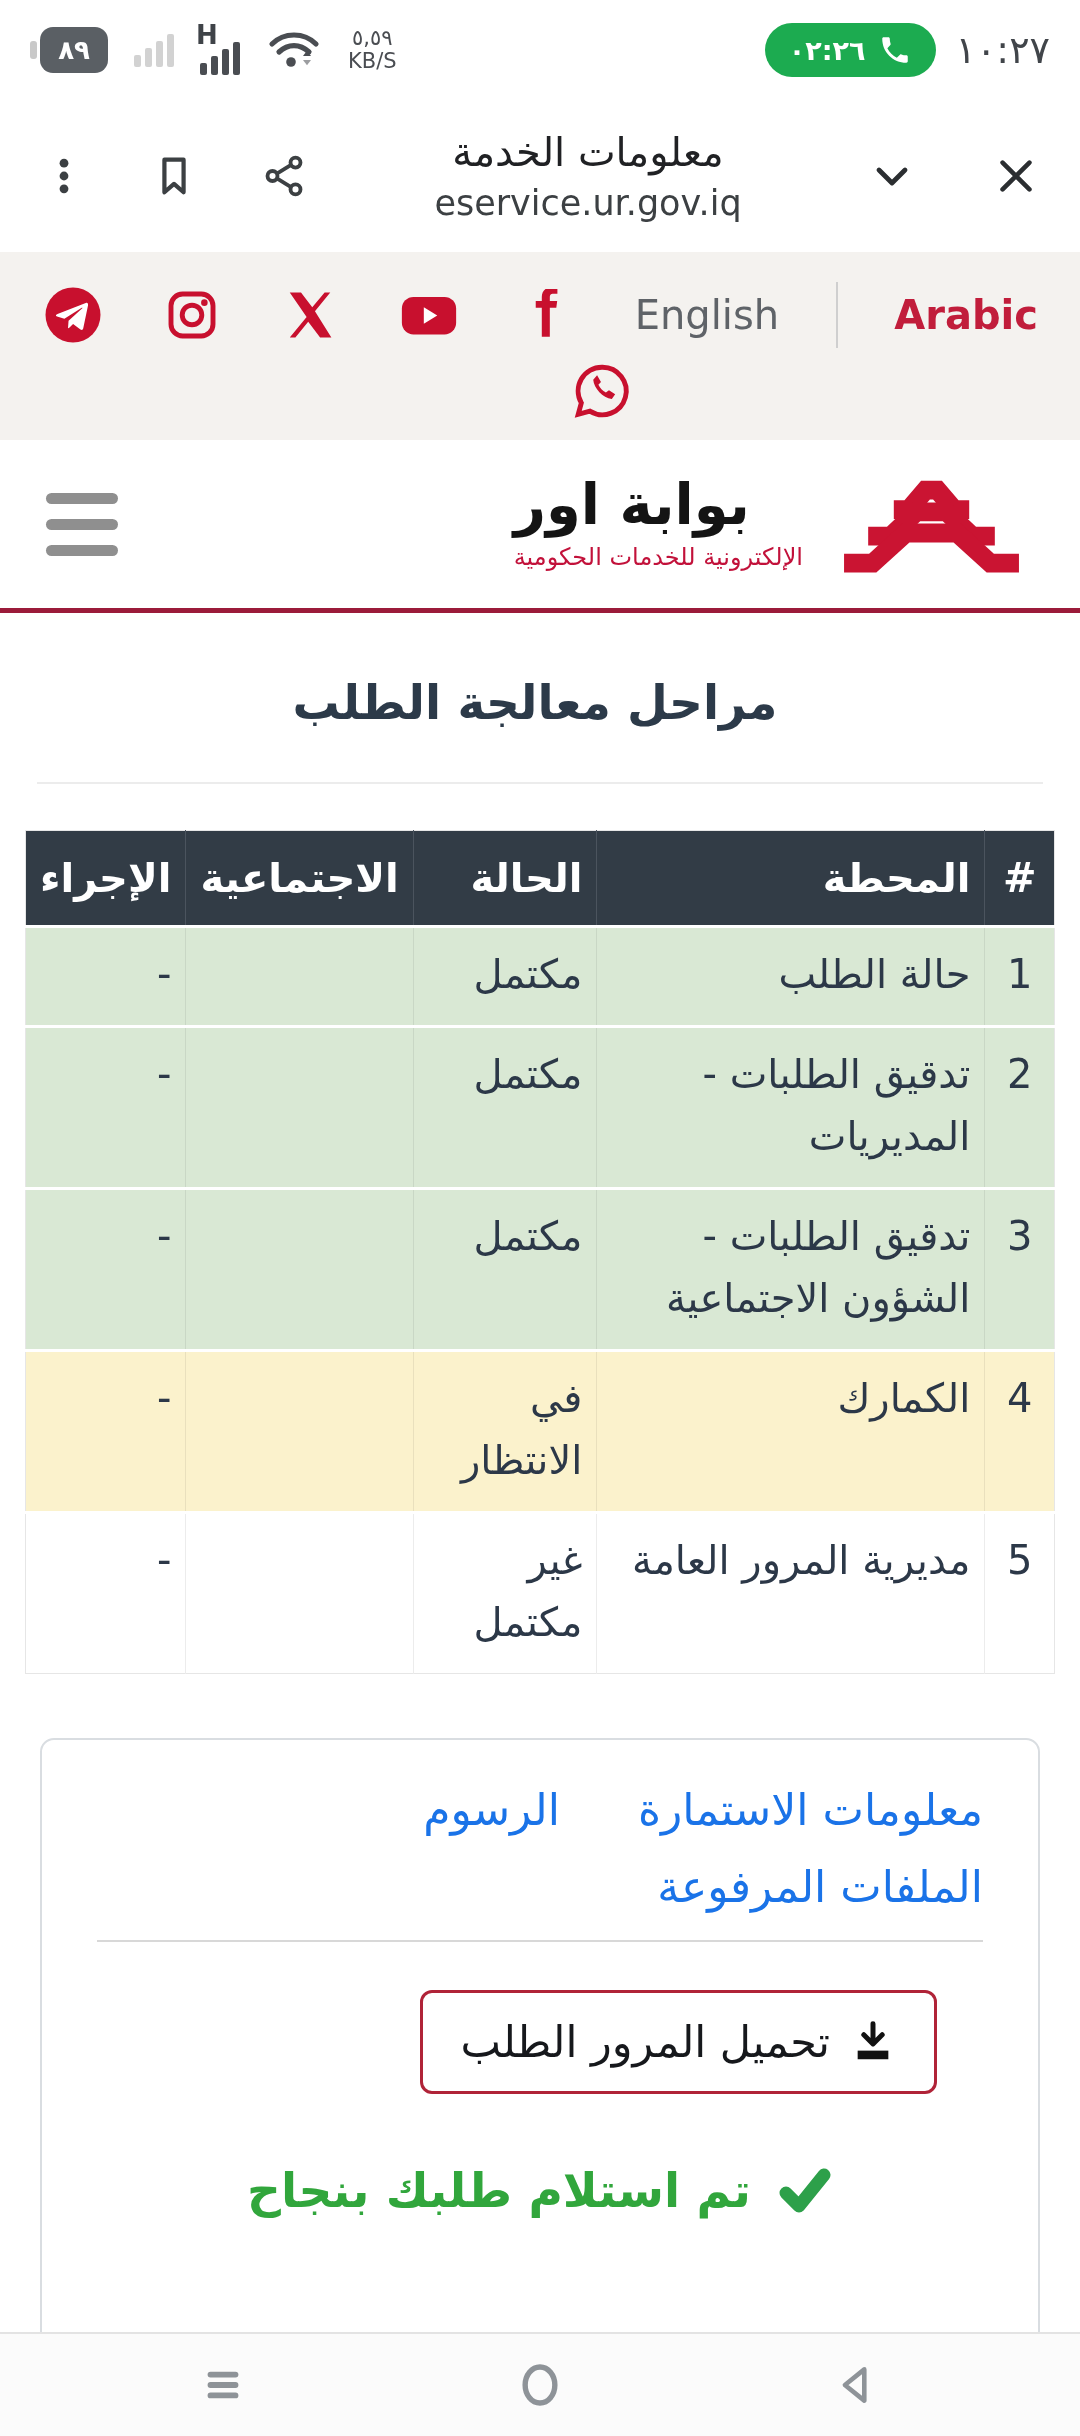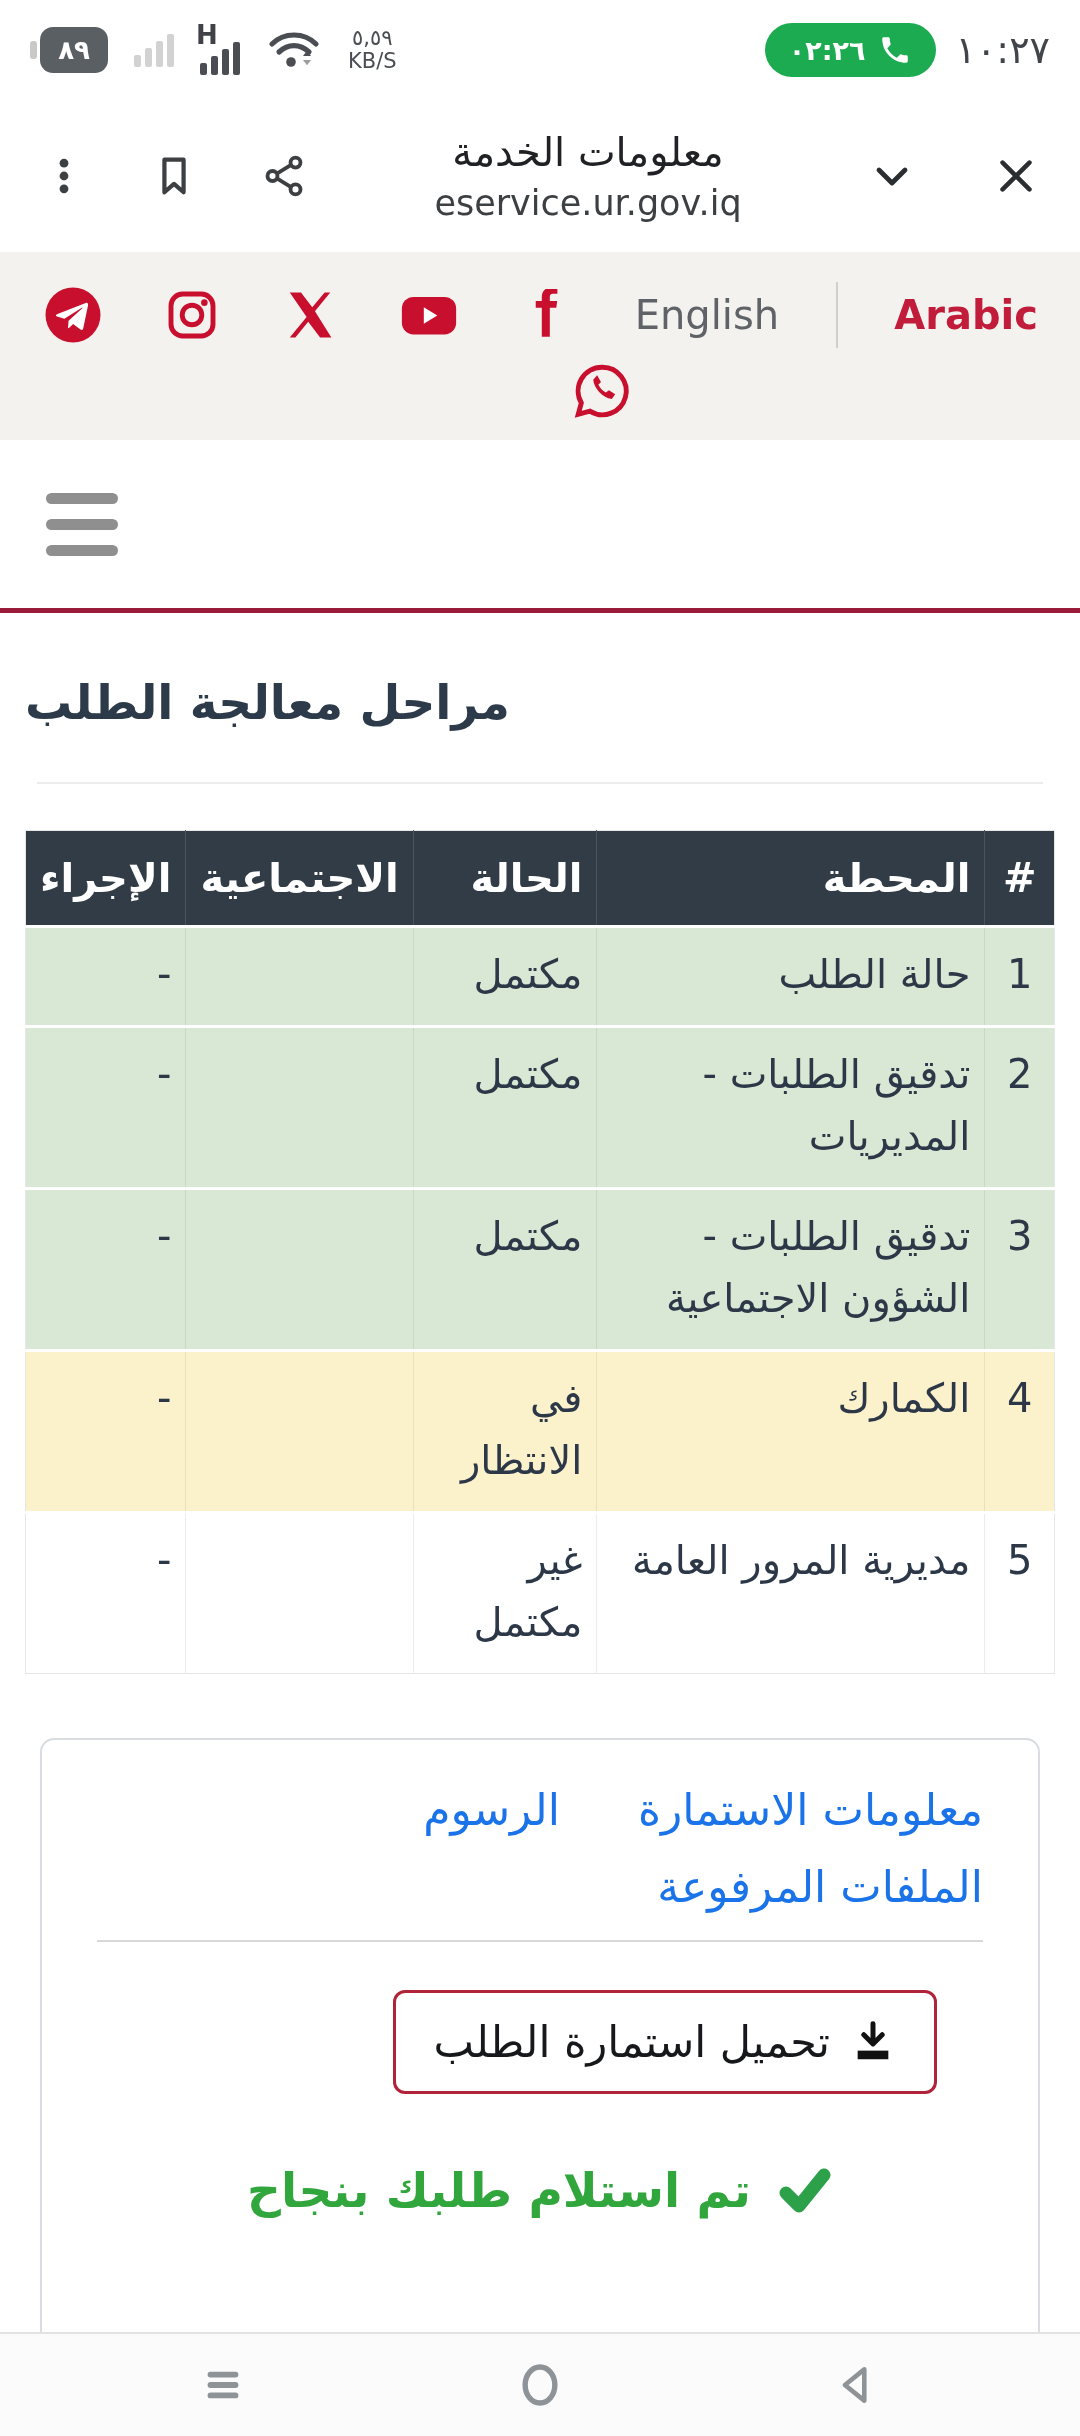--- a/index.html
+++ b/index.html
@@ -50,21 +50,21 @@
     justify-content: space-between; padding: 0 46px; background: #fff; }
   .hamburger { display: flex; flex-direction: column; gap: 15px; cursor: pointer; padding: 8px 0; }
   .hamburger span { width: 72px; height: 11px; background: #8f8f8f; border-radius: 6px; display: block; }
   .logo-group { display: flex; align-items: center; gap: 26px; }
   .logo-text { text-align: left; direction: rtl; }
   .logo-title { font-size: 56px; font-weight: bold; color: #141414; line-height: 1.0; }
   .logo-subtitle { font-size: 24px; color: #c2113a; margin-top: 10px; }
 
   
   main { padding: 0 25px; direction: rtl; }
-  .page-title { font-size: 47px; font-weight: bold; color: #2c3a49; text-align: left; margin: 62px 10px 52px 0; }
+  .page-title { font-size: 47px; font-weight: bold; color: #2c3a49; text-align: center; margin: 62px 10px 52px 0; }
   .title-divider { border: none; border-top: 2px solid #ececec; margin: 0 12px; }
 
   
   table.stages { width: 100%; border-collapse: collapse; margin-top: 46px; font-size: 40px;
     border: 1px solid #e6e6e6; }
   table.stages thead th { background: #323c46; color: #fff; font-weight: bold; text-align: right;
     padding: 24px 14px; border-right: 1px solid #4b545e; vertical-align: middle; }
   table.stages thead th:first-child { border-right: none; text-align: center; }
   table.stages td { padding: 15px 14px 20px; text-align: right; vertical-align: top; color: #2c3848;
     line-height: 1.55; border-top: 3px solid #fff; border-right: 1px solid rgba(0,0,0,0.07); }
@@ -229,20 +229,33 @@
         </svg>
       </span>
     </div>
   </div>
 
   <div class="site-header">
     <div class="hamburger">
       <span></span>
         <span></span>
         <span></span>
+    </div>
+    <div class="logo-group">
+      <div class="logo-text">
+        <div class="logo-title">بوابة اور</div>
+        <div class="logo-subtitle">الإلكترونية للخدمات الحكومية</div>
+      </div>
+      <span style="display:flex">
+        <svg width="205" height="98" viewBox="0 0 260 130" fill="none">
+          <path d="M80 46 H100 L122 20 H138 L160 46 H180" stroke="#ca1432" stroke-width="25" fill="none"></path>
+          <path d="M46 81 H76 L110 49 H150 L184 81 H214" stroke="#ca1432" stroke-width="25" fill="none"></path>
+          <path d="M14 117 H52 L96 77 H164 L208 117 H246" stroke="#ca1432" stroke-width="25" fill="none"></path>
+        </svg>
+      </span>
     </div>
   </div>
 
   <main>
     <h1 class="page-title">مراحل معالجة الطلب</h1>
     <hr class="title-divider">
 
     <table class="stages" dir="rtl">
       <colgroup>
         <col style="width:6.8%">
@@ -307,21 +320,21 @@
       </nav>
       <hr class="tabs-divider">
 
       <button class="download-btn">
         <span style="display:flex">
           <svg width="46" height="46" viewBox="0 0 24 24">
             <path d="M12 2.5v9.5 M7.2 8.2 12 13l4.8-4.8" stroke="#111" stroke-width="2.6" fill="none" stroke-linecap="round" stroke-linejoin="round"></path>
             <path d="M4 16.5h16V21H4z" fill="#111"></path>
           </svg>
         </span>
-        <span>تحميل استمارة الطلب</span>
+        <span>تحميل المرور الطلب</span>
       </button>
 
       <div class="success-row">
         <span style="display:flex">
           <svg width="56" height="56" viewBox="0 0 56 56">
             <path d="M9 31 L22 44 L47 13" stroke="#2da04a" stroke-width="13" fill="none" stroke-linecap="round" stroke-linejoin="round"></path>
           </svg>
         </span>
         <span>تم استلام طلبك بنجاح</span>
       </div>

